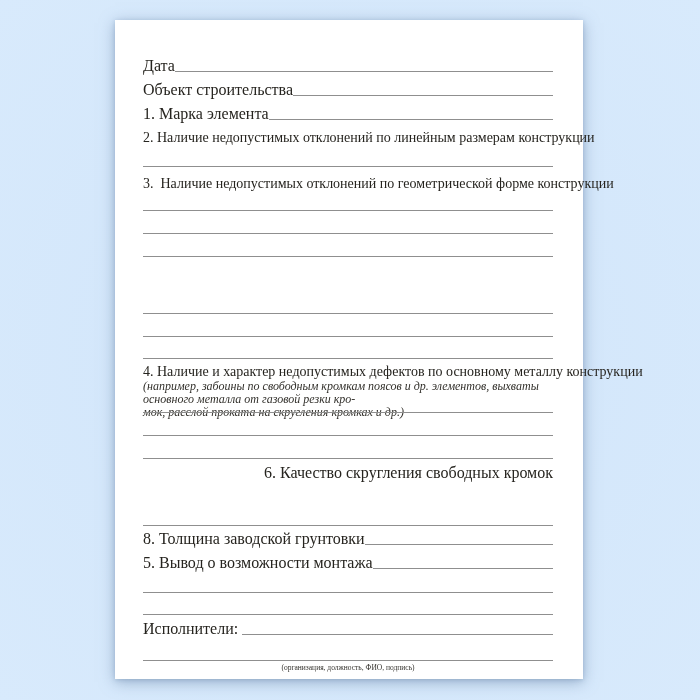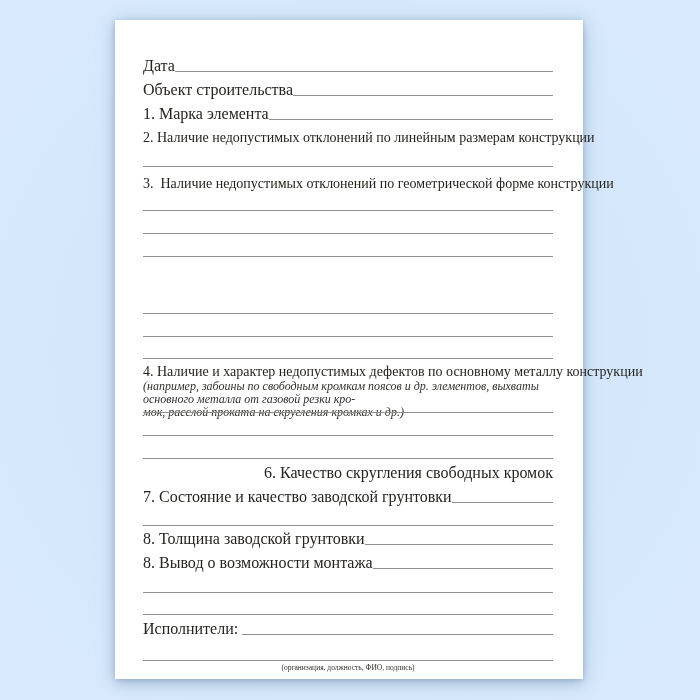--- a/index.html
+++ b/index.html
@@ -65,33 +65,29 @@
   </div>
   <div class="rule" style="top:392px;"></div>
   <div class="rule" style="top:415px;"></div>
   <div class="rule" style="top:438px;"></div>
 
   <div class="row field" style="top:447px;flex-direction:column;">
     <span class="lbl">6. Качество скругления свободных кромок</span>
     <span class="fill"></span>
   </div>
 
-  <div class="row field" style="top:471px;">
-    <span class="lbl">7. Состояние и качество заводской грунтовки</span>
-    <span class="fill"></span>
-  </div>
   <div class="rule" style="top:505px;"></div>
 
   <div class="row field" style="top:513px;">
     <span class="lbl">8. Толщина заводской грунтовки</span>
     <span class="fill"></span>
   </div>
 
   <div class="row field" style="top:537px;">
-    <span class="lbl">8. Вывод о возможности монтажа</span>
+    <span class="lbl">5. Вывод о возможности монтажа</span>
     <span class="fill"></span>
   </div>
   <div class="rule" style="top:572px;"></div>
   <div class="rule" style="top:594px;"></div>
 
   <div class="row field" style="top:603px;">
     <span class="lbl">Исполнители: </span>
     <span class="fill"></span>
   </div>
 

